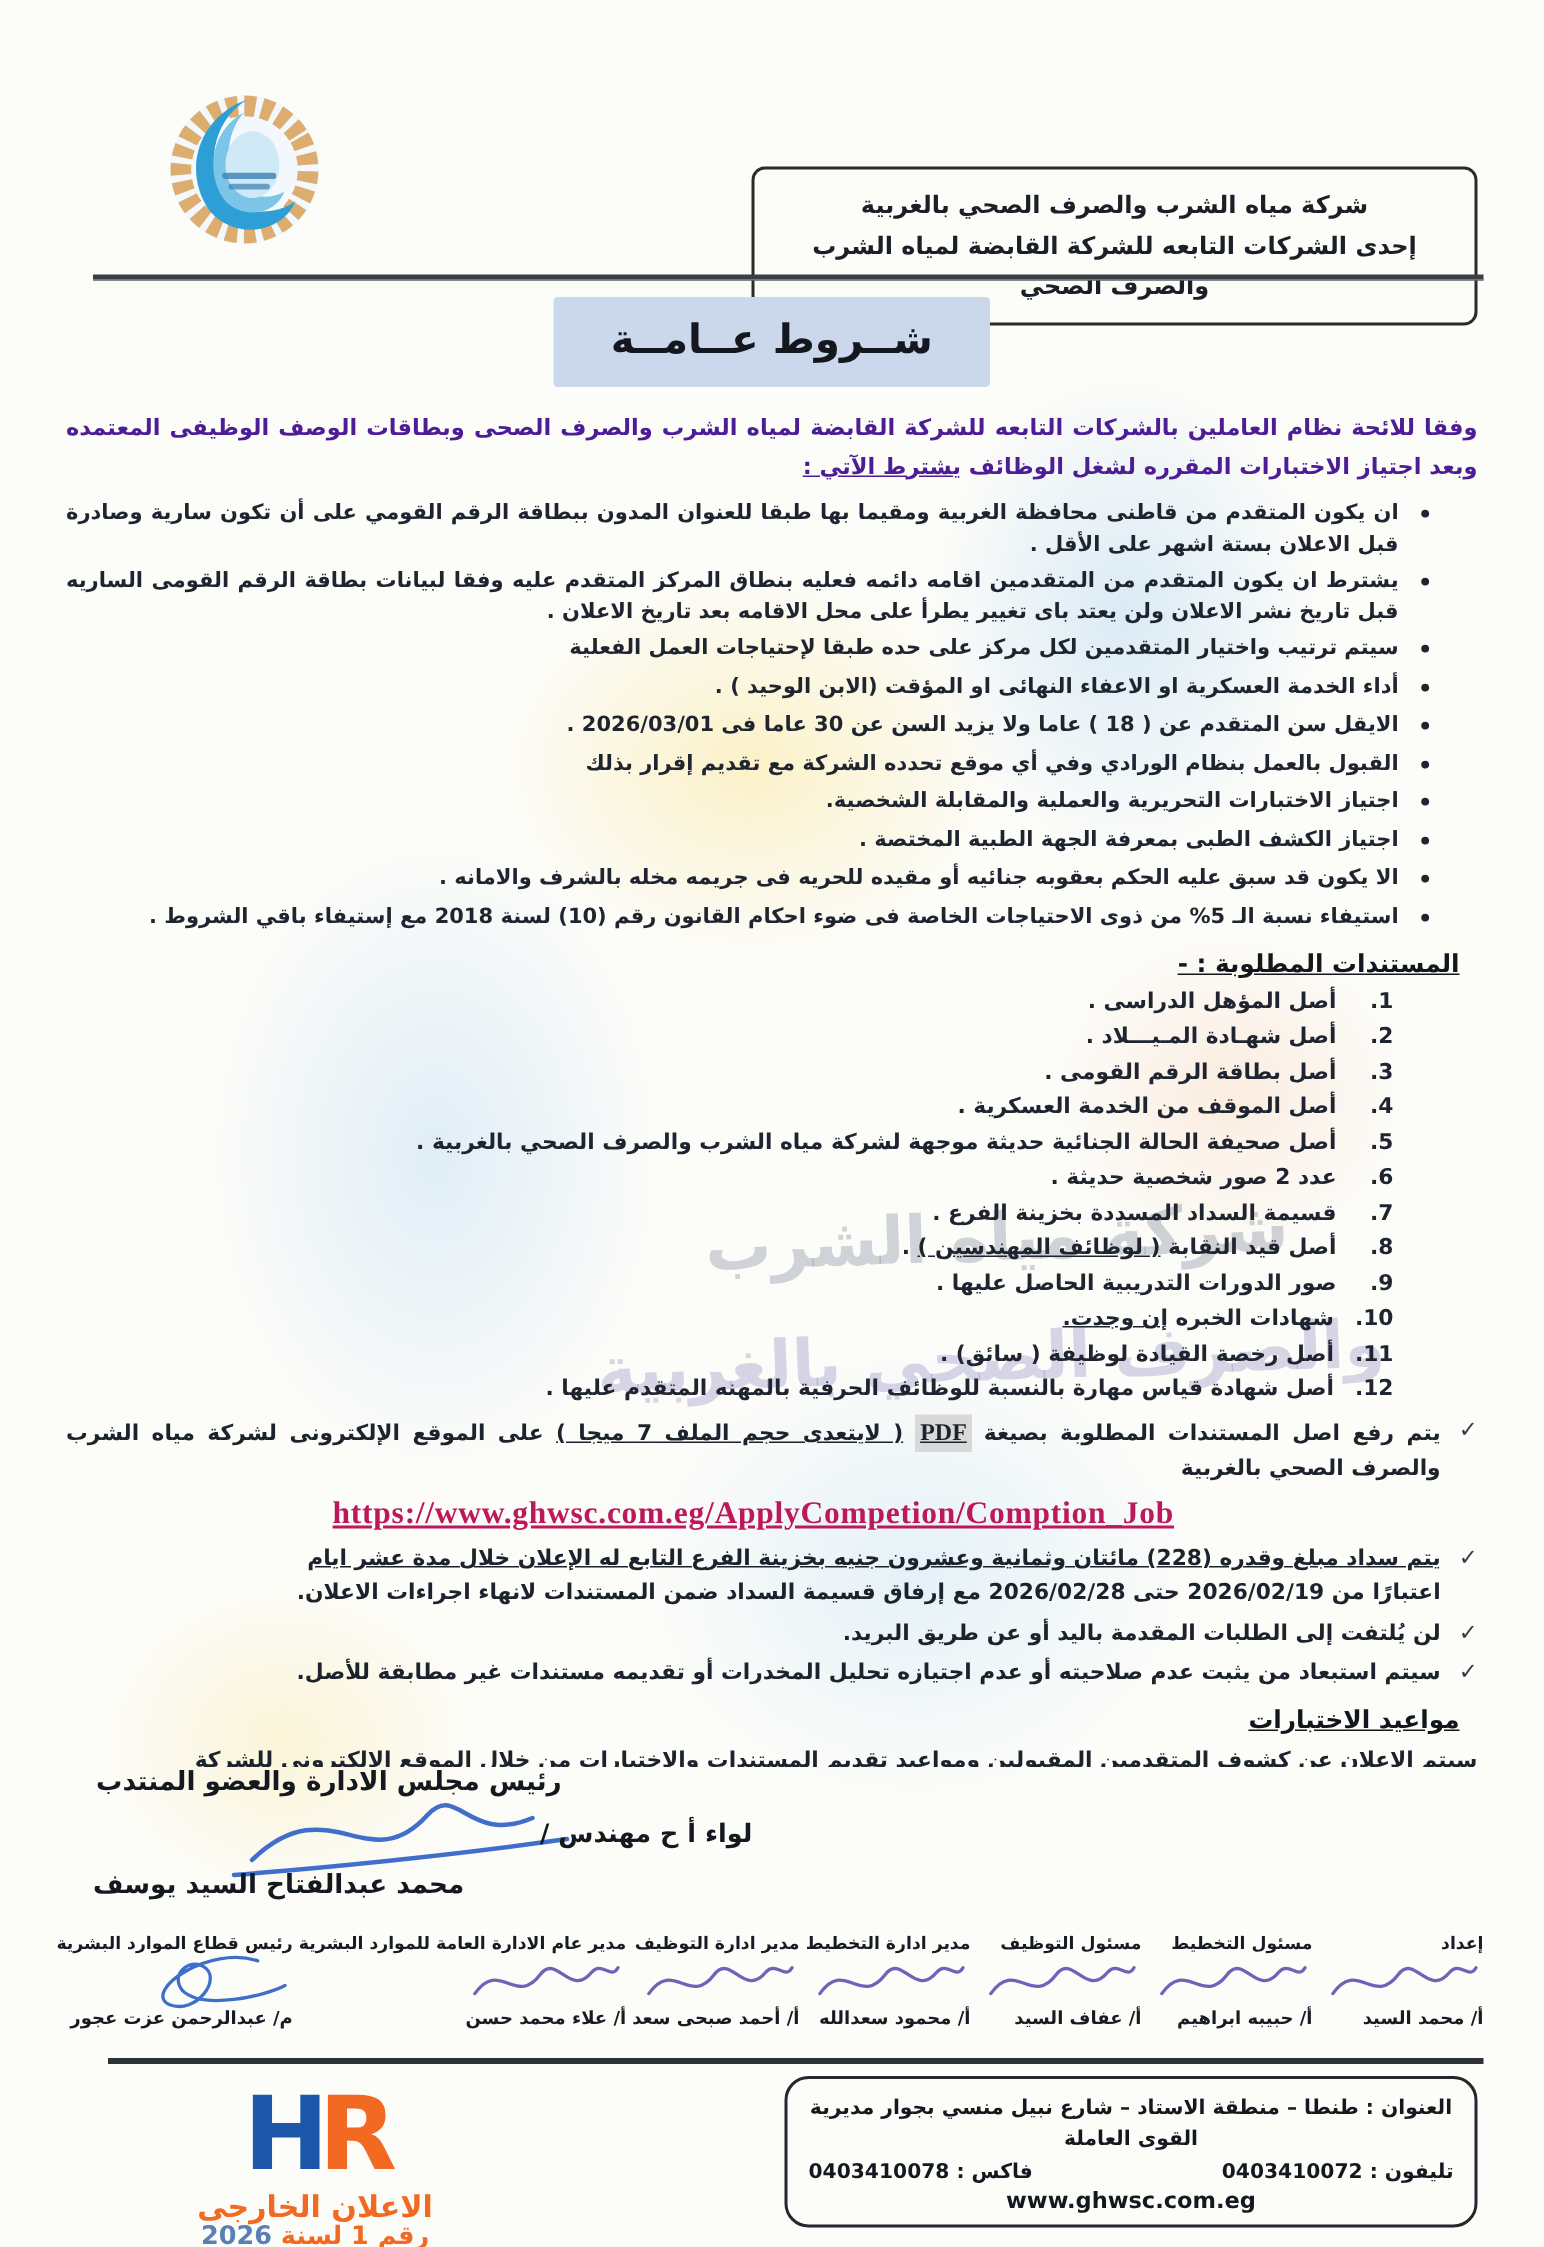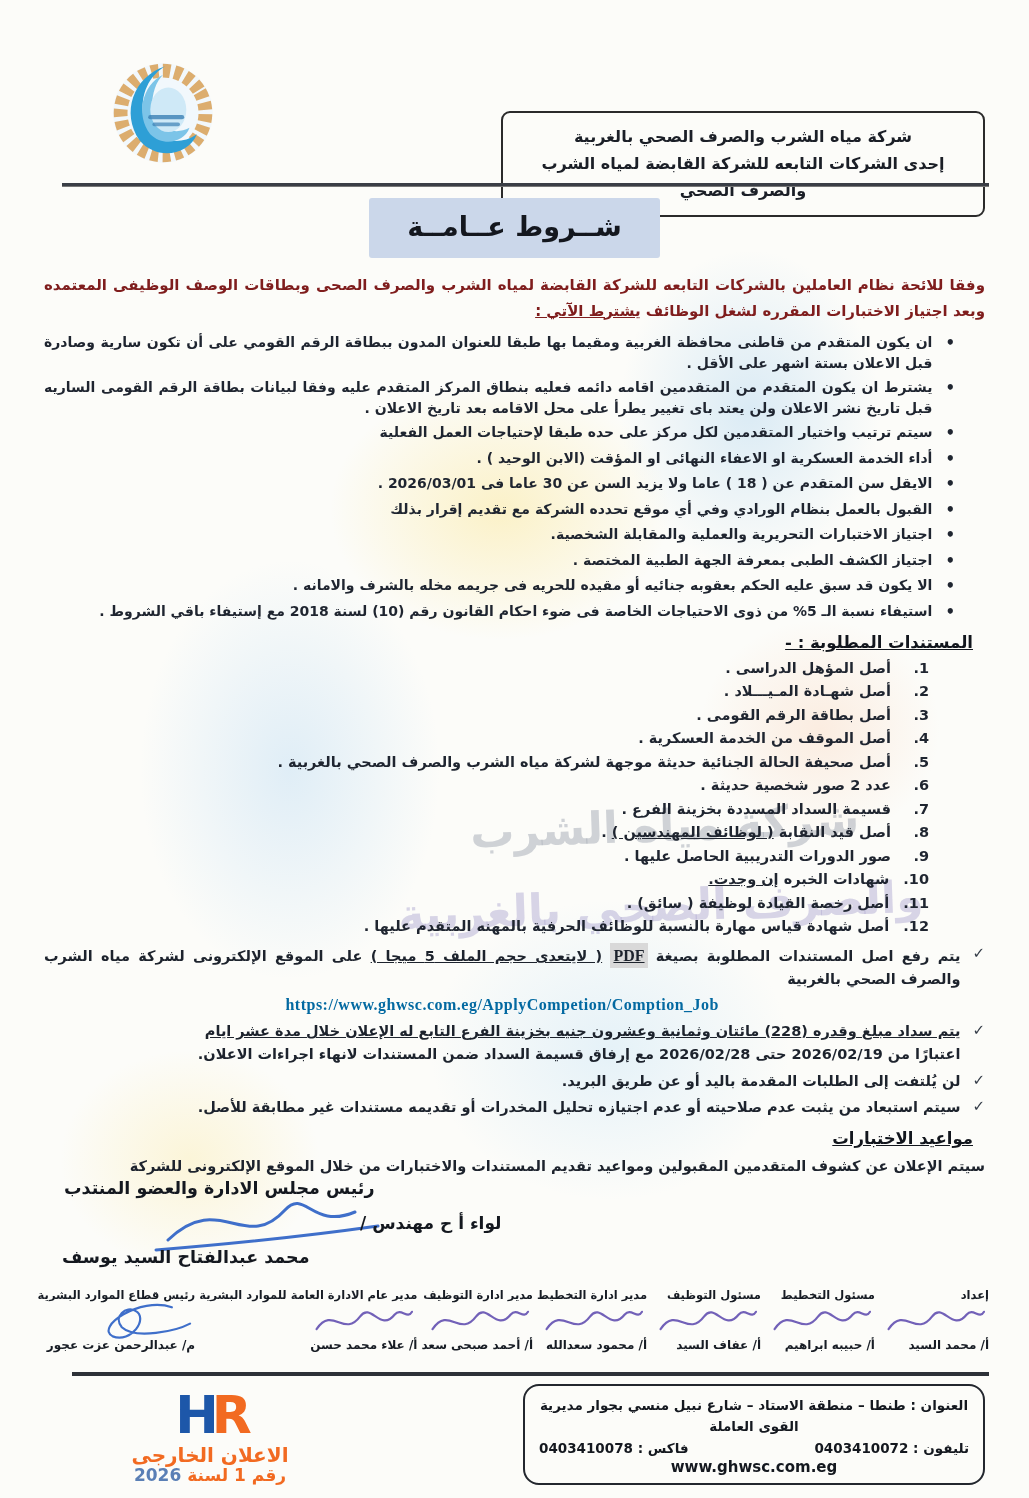--- a/index.html
+++ b/index.html
@@ -24,56 +24,56 @@
   .header-box{
     position:absolute;top:64px;right:44px;width:452px;border:2px solid #2b2b2b;border-radius:9px;
     padding:10px 14px;text-align:center;font-weight:bold;font-size:16px;line-height:1.7;color:#1b1f27;margin-top:47px;
   }
   .rule-top{position:absolute;top:183px;left:62px;right:40px;height:3px;background:#3a3e46;border-bottom:1px solid #777;}
   
   .content{position:absolute;top:198px;right:44px;left:44px;bottom:320px;overflow:hidden;}
   .title-wrap{text-align:center;margin:0 0 10px;}
   .title-badge{display:inline-block;background:#cbd7ea;border-radius:3px;padding:13px 38px 16px;
     font-size:27px;font-weight:bold;letter-spacing:3px;color:#14171e;}
-  .intro{font-weight:bold;font-size:15px;line-height:1.7;text-align:justify;text-align-last:right;color:#7f1d1d;margin-bottom:8px;}
+  .intro{font-weight:bold;font-size:15px;line-height:1.7;text-align:justify;text-align-last:right;color:#4c1d95;margin-bottom:8px;}
   .intro .u{text-decoration:underline;}
   .cond-row{display:flex;gap:13px;font-weight:bold;font-size:14px;line-height:1.5;margin-bottom:3px;color:#1f2530;}
   .bullet{padding-right:30px;font-size:15px;line-height:1.5;}
   .cond-text{text-align:justify;text-align-last:right;flex:1;}
   .section-head{display:inline-block;font-weight:bold;font-size:16.5px;text-decoration:underline;margin:7px 12px 5px;color:#12161d;}
   .doc-row{display:flex;gap:14px;margin-right:56px;font-weight:bold;font-size:14.5px;line-height:1.62;color:#1f2530;}
   .doc-num{min-width:24px;}
   .doc-text .u{text-decoration:underline;}
   .note-row{display:flex;gap:12px;margin-bottom:3px;color:#1d232d;}
   .check{font-weight:bold;font-size:15px;padding-top:1px;color:#333b47;}
   .note-body{flex:1;}
   .note-line{font-weight:bold;font-size:14.5px;line-height:1.6;text-align:justify;text-align-last:right;}
   .note-line.ul{text-decoration:underline;}
   .note-line.center{display:flex;text-align:center;}
   .note-line.center .link{margin:0 auto;}
   .seg.pdf{direction:ltr;unicode-bidi:embed;background:#d9d9d9;text-decoration:underline;padding:4px 3px;font-family:"Liberation Serif",serif;font-size:16px;}
   .seg.ub{text-decoration:underline;}
-  .seg.link{direction:ltr;unicode-bidi:embed;display:inline-block;color:#0369a1;font-family:"Liberation Serif",serif;
-    font-size:16px;font-weight:bold;letter-spacing:.5px;}
+  .seg.link{direction:ltr;unicode-bidi:embed;display:inline-block;color:#be185d;font-family:"Liberation Serif",serif;
+    font-size:21px;font-weight:bold;text-decoration:underline;letter-spacing:.5px;}
   .exam-p{font-weight:bold;font-size:14.5px;line-height:1.65;text-align:justify;text-align-last:right;color:#1d232d;}
   
   .chair-title{position:absolute;top:1178px;left:64px;font-weight:bold;font-size:17.5px;color:#14181f;}
   .chair-rank{position:absolute;top:1213px;left:360px;font-weight:bold;font-size:17px;color:#14181f;}
   .chair-name{position:absolute;top:1247px;left:62px;font-weight:bold;font-size:17.5px;letter-spacing:1px;color:#14181f;}
   .chair-sign{position:absolute;top:1182px;left:150px;width:235px;height:80px;pointer-events:none;}
   
   .sig-row{position:absolute;top:1288px;left:38px;right:40px;display:flex;justify-content:space-between;gap:4px;}
   .sig-col{display:flex;flex-direction:column;align-items:flex-start;text-align:center;}
   .sig-title{font-weight:bold;font-size:11.5px;white-space:nowrap;color:#171c24;}
   .sig-name{font-weight:bold;font-size:12px;white-space:nowrap;color:#171c24;}
   .sig-col svg{height:40px;margin:-2px 0;}
   
   .rule-bottom{position:absolute;top:1372px;left:72px;right:40px;height:4px;background:#2d3138;}
   .hr-logo{position:absolute;top:1388px;left:100px;width:220px;text-align:center;line-height:1.05;}
-  .hr-letters{font-size:52px;font-weight:bold;letter-spacing:-7px;}
+  .hr-letters{font-size:68px;font-weight:bold;letter-spacing:-7px;}
   .hr-h{color:#1d57a9;} .hr-r{color:#f26a21;}
   .hr-line1{color:#f26a21;font-weight:bold;font-size:20px;margin-top:2px;}
   .hr-line2{font-weight:bold;font-size:17px;margin-top:1px;}
   .hr-line2 .num{color:#5a7fb5;}
   .hr-line2 .txt{color:#f26a21;}
   .footer-box{position:absolute;top:1384px;right:44px;width:430px;border:2.5px solid #23272e;border-radius:16px;padding:9px 14px 7px;color:#14181f;}
   .fb-address{font-weight:bold;font-size:13.5px;text-align:center;line-height:1.55;}
   .fb-row{display:flex;justify-content:space-between;font-weight:bold;font-size:13.5px;margin-top:3px;}
   .fb-site{text-align:center;font-weight:bold;font-size:15px;direction:ltr;margin-top:2px;}
 </style>
@@ -207,21 +207,21 @@
         <div class="doc-row">
           <span class="doc-num">12.</span>
           <span class="doc-text"><span>أصل شهادة قياس مهارة بالنسبة للوظائف الحرفية بالمهنه المتقدم عليها .</span></span>
         </div>
       </div>
 
     <div style="margin-top:4px;">
         <div class="note-row">
           <span class="check">✓</span>
           <div class="note-body">
-            <div class="note-line"><span class="seg">يتم رفع اصل المستندات المطلوبة بصيغة </span><span class="seg pdf">PDF</span><span class="seg">  </span><span class="seg ub">( لايتعدى حجم الملف 5 ميجا )</span><span class="seg"> على الموقع الإلكترونى لشركة مياه الشرب والصرف الصحي بالغربية</span></div>
+            <div class="note-line"><span class="seg">يتم رفع اصل المستندات المطلوبة بصيغة </span><span class="seg pdf">PDF</span><span class="seg">  </span><span class="seg ub">( لايتعدى حجم الملف 7 ميجا )</span><span class="seg"> على الموقع الإلكترونى لشركة مياه الشرب والصرف الصحي بالغربية</span></div>
             <div class="note-line center">
               <span class="seg link">https://www.ghwsc.com.eg/ApplyCompetion/Comption_Job</span>
             </div>
           </div>
         </div>
         <div class="note-row">
           <span class="check">✓</span>
           <div class="note-body">
             <div class="note-line ul"><span class="seg">يتم سداد مبلغ وقدره (228) مائتان وثمانية وعشرون جنيه بخزينة الفرع التابع له الإعلان خلال مدة عشر ايام</span></div>
             <div class="note-line"><span class="seg">اعتبارًا من 2026/02/19 حتى 2026/02/28 مع إرفاق قسيمة السداد ضمن المستندات لانهاء اجراءات الاعلان.</span></div>

